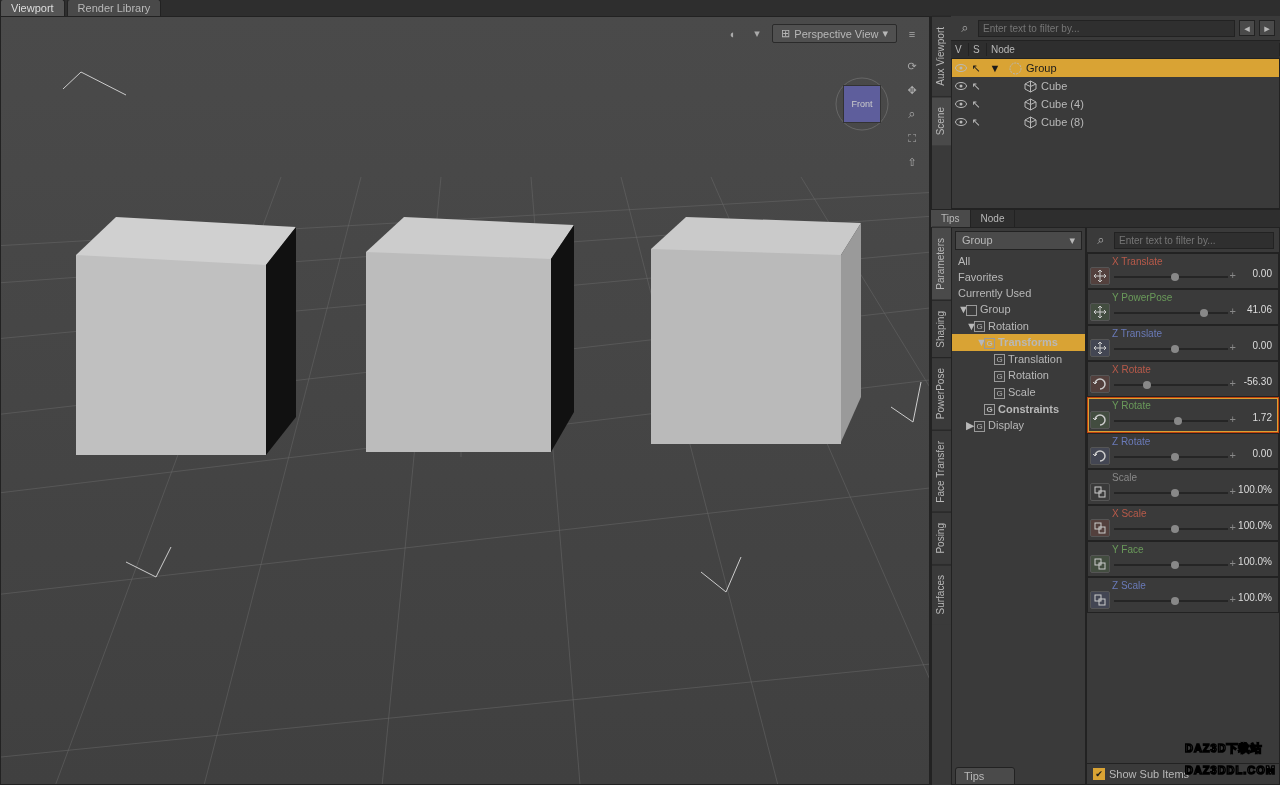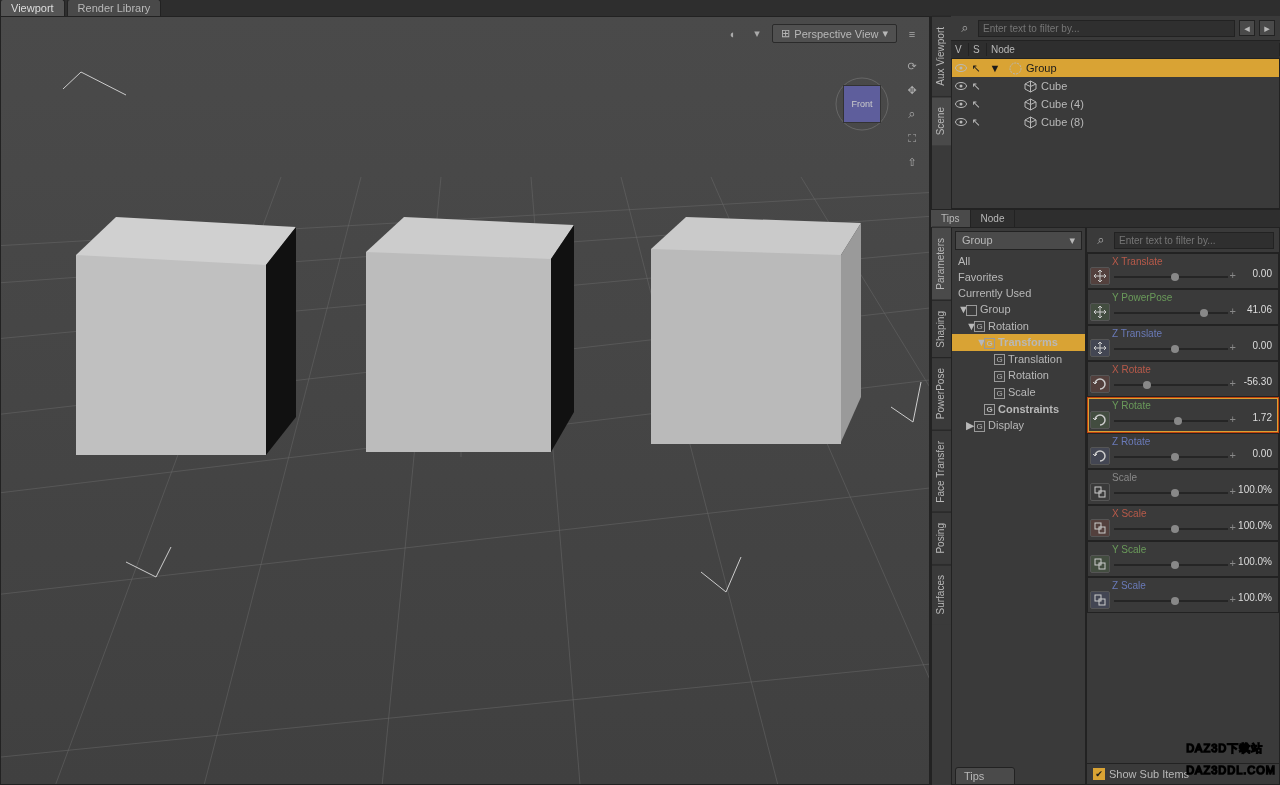--- a/index.html
+++ b/index.html
@@ -53,21 +53,21 @@
 .sb-label { position:absolute; top:2px; left:24px; font-size:10px; }
 .sb-value { position:absolute; top:14px; right:6px; font-size:10px; color:#ddd; }
 .sb-icon { position:absolute; left:2px; top:13px; width:20px; height:18px; border:1px solid #555; border-radius:2px; display:flex; align-items:center; justify-content:center; }
 .sb-track { position:absolute; left:26px; right:50px; top:22px; height:2px; background:#252525; }
 .sb-dot { position:absolute; top:-3px; width:8px; height:8px; background:#888; border-radius:50%; }
 .sb-minus { position:absolute; left:26px; top:15px; font-size:12px; color:#888; }
 .sb-plus { position:absolute; right:42px; top:15px; font-size:11px; color:#888; }
 .show-sub { padding:4px 6px; display:flex; align-items:center; gap:4px; border-top:1px solid #222; }
 .chk { width:12px; height:12px; background:#d9a334; display:flex; align-items:center; justify-content:center; color:#1a1a1a; font-size:9px; }
 .bottom-tips { position:absolute; bottom:0; left:955px; width:60px; background:#4a4a4a; padding:2px 8px; border:1px solid #222; border-radius:3px 3px 0 0; }
-.watermark { position:absolute; right:4px; bottom:4px; font-family:Impact,Arial Black,sans-serif; font-size:20px; color:#fff; -webkit-text-stroke:1.5px #000; line-height:22px; letter-spacing:1px; }
+.watermark { position:absolute; right:4px; bottom:4px; font-family:Impact,Arial Black,sans-serif; font-size:20px; color:#fff; -webkit-text-stroke:1.5px #000; line-height:22px; letter-spacing:1px;font-weight:bold; }
 .cube3d { position:absolute; }
 .cface { position:absolute; }
 .eye-icon { width:12px; height:8px; }
 .grid-lines line { stroke:#6a6a6a; stroke-width:1; opacity:0.5; }
 </style>
 </head>
 <body>
 
 <div class="tabbar">
   <div class="tab active">Viewport</div>
@@ -397,21 +397,21 @@
                   </svg>
                 </div>
                 <span class="sb-minus">-</span>
                 <div class="sb-track">
                   <div class="sb-dot" style="left:50%"></div>
                 </div>
                 <span class="sb-plus">+</span>
                 <div class="sb-value">100.0%</div>
               </div>
               <div class="slider-block">
-                <div class="sb-label" style="color:#6a9a5a">Y Scale</div>
+                <div class="sb-label" style="color:#6a9a5a">Y Face</div>
                 <div class="sb-icon" style="background:#6a9a5a33">
                   <svg width="14" height="14" viewBox="0 0 14 14">
                     <rect x="2" y="2" width="6" height="6" fill="none" stroke="#ccc"></rect>
                     <rect x="6" y="6" width="6" height="6" fill="none" stroke="#ccc"></rect>
                   </svg>
                 </div>
                 <span class="sb-minus">-</span>
                 <div class="sb-track">
                   <div class="sb-dot" style="left:50%"></div>
                 </div>

